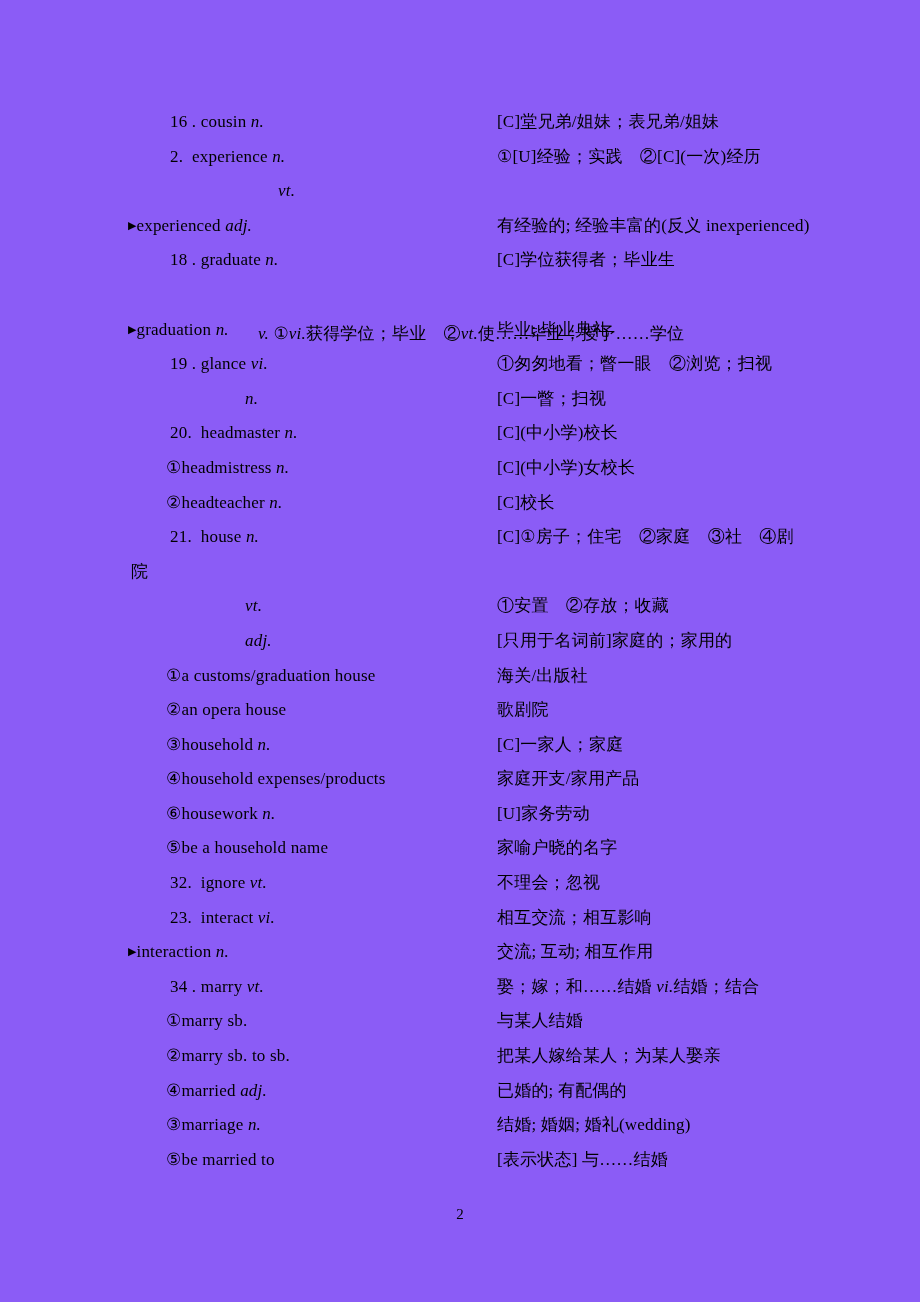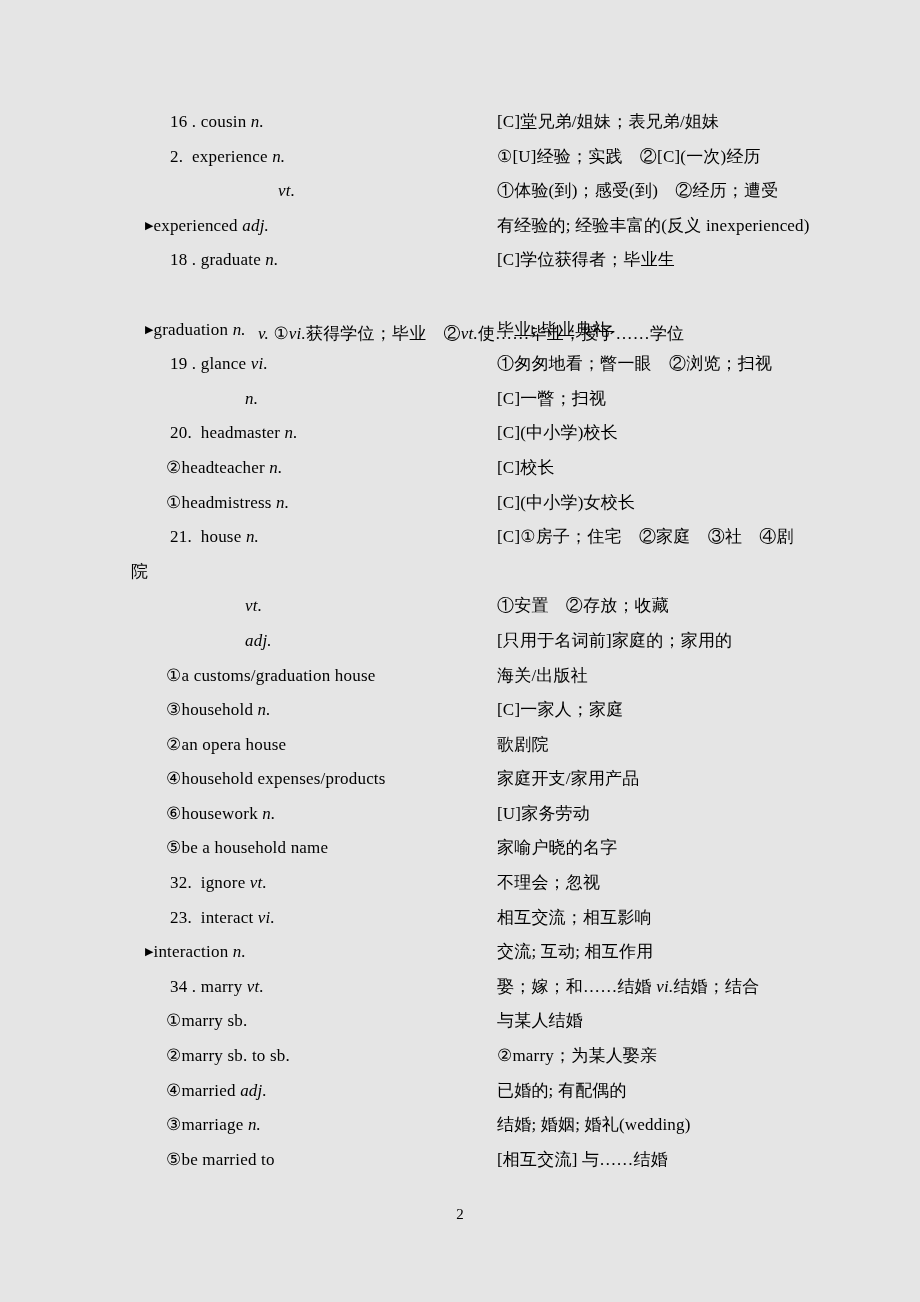--- a/index.html
+++ b/index.html
@@ -2,32 +2,32 @@
 <html><head>
 <meta charset="utf-8">
 <style>
   html,body{margin:0;padding:0;}
   body{
     width:920px;height:1302px;
     background:#ffffff;color:#000000;
     font-family:"Liberation Serif","DejaVu Serif",serif;
     position:relative;overflow:hidden;
   }
-  .page{position:absolute;inset:0;background:#e5e5e5;}
+  .page{position:absolute;inset:0;background:#8b5cf6;}
   .rows{position:absolute;top:106px;left:0;right:0;}
   .row{position:relative;height:34.6px;}
   .cell{
     position:absolute;top:5px;
     white-space:pre;
     font-size:17px;line-height:1.25;
     letter-spacing:0.2px;
   }
   .left.ind-num{left:170px;}
   .left.ind-circ{left:166px;}
-  .left.ind-tri{left:137px;padding-left:8px;}
+  .left.ind-tri{left:120px;padding-left:8px;}
   .left.ind-pos1{left:278px;}
   .left.ind-pos2{left:245px;}
   .left.ind-span{left:258px;margin-top:39px;}
   .left.ind-wrap{left:131px;}
   .right{left:497px;}
   .it{font-style:italic;}
   .marker{font-size:11px;vertical-align:2px;letter-spacing:0;}
   .page-number{
     position:absolute;top:1206px;left:0;width:100%;
     text-align:center;font-size:15px;
@@ -41,21 +41,20 @@
       <div class="row">
         <span class="cell left ind-num"><span class="">16 . </span><span class="">cousin </span><span class="it ">n.</span></span>
         <span class="cell right"><span class="">[C]堂兄弟/姐妹；表兄弟/姐妹</span></span>
       </div>
       <div class="row">
         <span class="cell left ind-num"><span class="">2.  </span><span class="">experience </span><span class="it ">n.</span></span>
         <span class="cell right"><span class="">①[U]经验；实践　②[C](一次)经历</span></span>
       </div>
       <div class="row">
         <span class="cell left ind-pos1"><span class="it ">vt.</span></span>
-        <span class="cell right"><span class="">①体验(到)；感受(到)　②经历；遭受</span></span>
       </div>
       <div class="row">
         <span class="cell left ind-tri"><span class="marker">▶</span><span class="">experienced </span><span class="it ">adj.</span></span>
         <span class="cell right"><span class="">有经验的; 经验丰富的(反义 inexperienced)</span></span>
       </div>
       <div class="row">
         <span class="cell left ind-num"><span class="">18 . </span><span class="">graduate </span><span class="it ">n.</span></span>
         <span class="cell right"><span class="">[C]学位获得者；毕业生</span></span>
       </div>
       <div class="row">
@@ -71,26 +70,26 @@
       </div>
       <div class="row">
         <span class="cell left ind-pos2"><span class="it ">n.</span></span>
         <span class="cell right"><span class="">[C]一瞥；扫视</span></span>
       </div>
       <div class="row">
         <span class="cell left ind-num"><span class="">20.  </span><span class="">headmaster </span><span class="it ">n.</span></span>
         <span class="cell right"><span class="">[C](中小学)校长</span></span>
       </div>
       <div class="row">
+        <span class="cell left ind-circ"><span class="">①headmistress </span><span class="it ">n.</span></span>
+        <span class="cell right"><span class="">[C](中小学)女校长</span></span>
+      </div>
+      <div class="row">
         <span class="cell left ind-circ"><span class="">②headteacher </span><span class="it ">n.</span></span>
         <span class="cell right"><span class="">[C]校长</span></span>
-      </div>
-      <div class="row">
-        <span class="cell left ind-circ"><span class="">①headmistress </span><span class="it ">n.</span></span>
-        <span class="cell right"><span class="">[C](中小学)女校长</span></span>
       </div>
       <div class="row">
         <span class="cell left ind-num"><span class="">21.  </span><span class="">house </span><span class="it ">n.</span></span>
         <span class="cell right"><span class="">[C]①房子；住宅　②家庭　③社　④剧</span></span>
       </div>
       <div class="row">
         <span class="cell left ind-wrap"><span class="">院</span></span>
       </div>
       <div class="row">
         <span class="cell left ind-pos2"><span class="it ">vt.</span></span>
@@ -98,26 +97,26 @@
       </div>
       <div class="row">
         <span class="cell left ind-pos2"><span class="it ">adj.</span></span>
         <span class="cell right"><span class="">[只用于名词前]家庭的；家用的</span></span>
       </div>
       <div class="row">
         <span class="cell left ind-circ"><span class="">①a customs/graduation house</span></span>
         <span class="cell right"><span class="">海关/出版社</span></span>
       </div>
       <div class="row">
+        <span class="cell left ind-circ"><span class="">②an opera house</span></span>
+        <span class="cell right"><span class="">歌剧院</span></span>
+      </div>
+      <div class="row">
         <span class="cell left ind-circ"><span class="">③household </span><span class="it ">n.</span></span>
         <span class="cell right"><span class="">[C]一家人；家庭</span></span>
-      </div>
-      <div class="row">
-        <span class="cell left ind-circ"><span class="">②an opera house</span></span>
-        <span class="cell right"><span class="">歌剧院</span></span>
       </div>
       <div class="row">
         <span class="cell left ind-circ"><span class="">④household expenses/products</span></span>
         <span class="cell right"><span class="">家庭开支/家用产品</span></span>
       </div>
       <div class="row">
         <span class="cell left ind-circ"><span class="">⑥housework </span><span class="it ">n.</span></span>
         <span class="cell right"><span class="">[U]家务劳动</span></span>
       </div>
       <div class="row">
@@ -139,29 +138,29 @@
       <div class="row">
         <span class="cell left ind-num"><span class="">34 . </span><span class="">marry </span><span class="it ">vt.</span></span>
         <span class="cell right"><span class="">娶；嫁；和……结婚 </span><span class="it ">vi.</span><span class="">结婚；结合</span></span>
       </div>
       <div class="row">
         <span class="cell left ind-circ"><span class="">①marry sb.</span></span>
         <span class="cell right"><span class="">与某人结婚</span></span>
       </div>
       <div class="row">
         <span class="cell left ind-circ"><span class="">②marry sb. to sb.</span></span>
-        <span class="cell right"><span class="">②marry；为某人娶亲</span></span>
+        <span class="cell right"><span class="">把某人嫁给某人；为某人娶亲</span></span>
       </div>
       <div class="row">
         <span class="cell left ind-circ"><span class="">④married </span><span class="it ">adj.</span></span>
         <span class="cell right"><span class="">已婚的; 有配偶的</span></span>
       </div>
       <div class="row">
         <span class="cell left ind-circ"><span class="">③marriage </span><span class="it ">n.</span></span>
         <span class="cell right"><span class="">结婚; 婚姻; 婚礼(wedding)</span></span>
       </div>
       <div class="row">
         <span class="cell left ind-circ"><span class="">⑤be married to</span></span>
-        <span class="cell right"><span class="">[相互交流] 与……结婚</span></span>
+        <span class="cell right"><span class="">[表示状态] 与……结婚</span></span>
       </div>
     </div>
   <div class="page-number">2</div>
 </div>
 
 </body></html>

